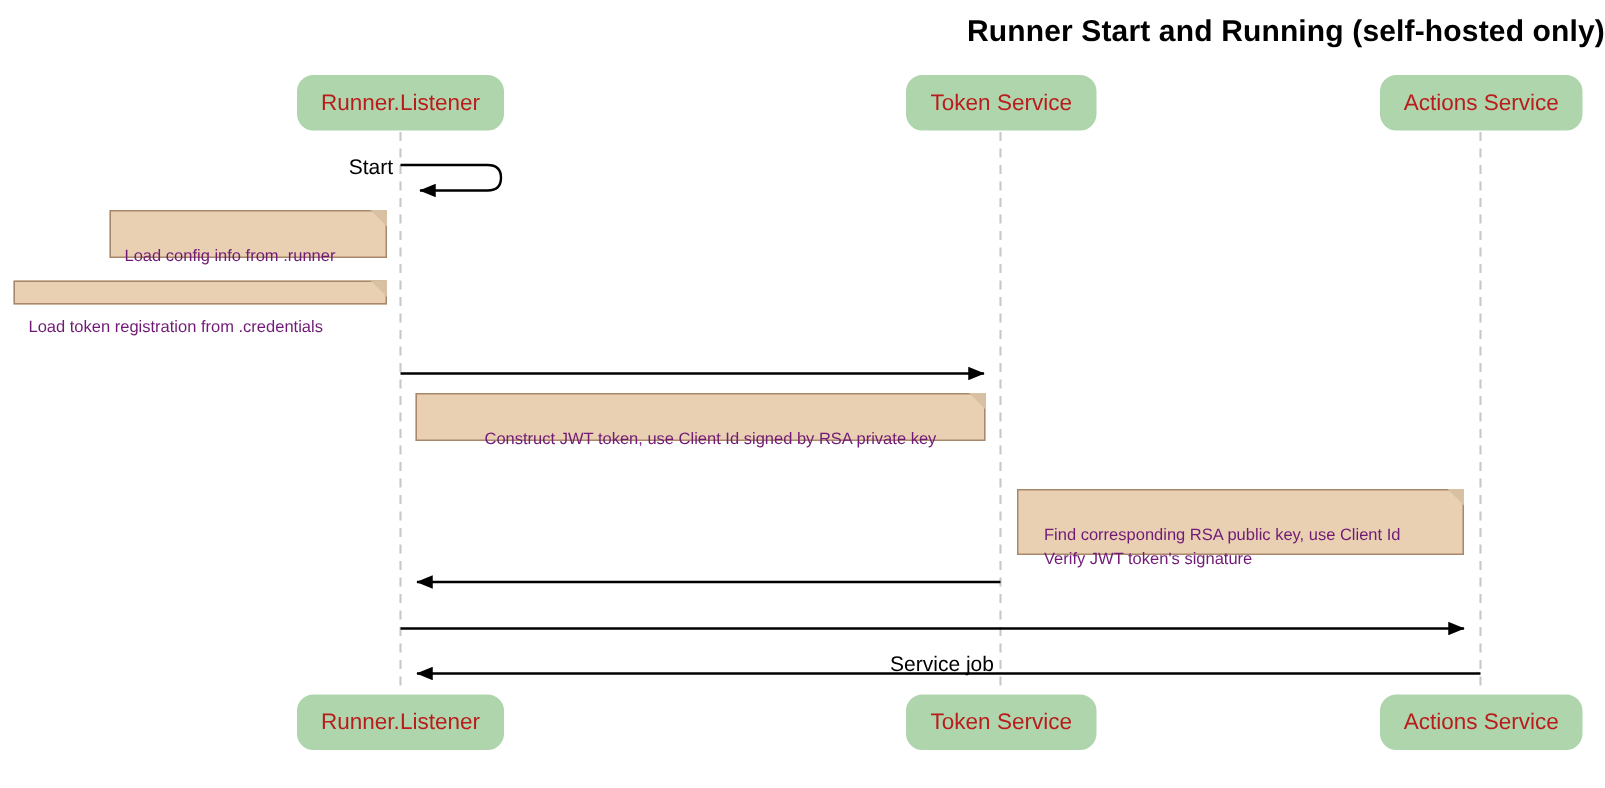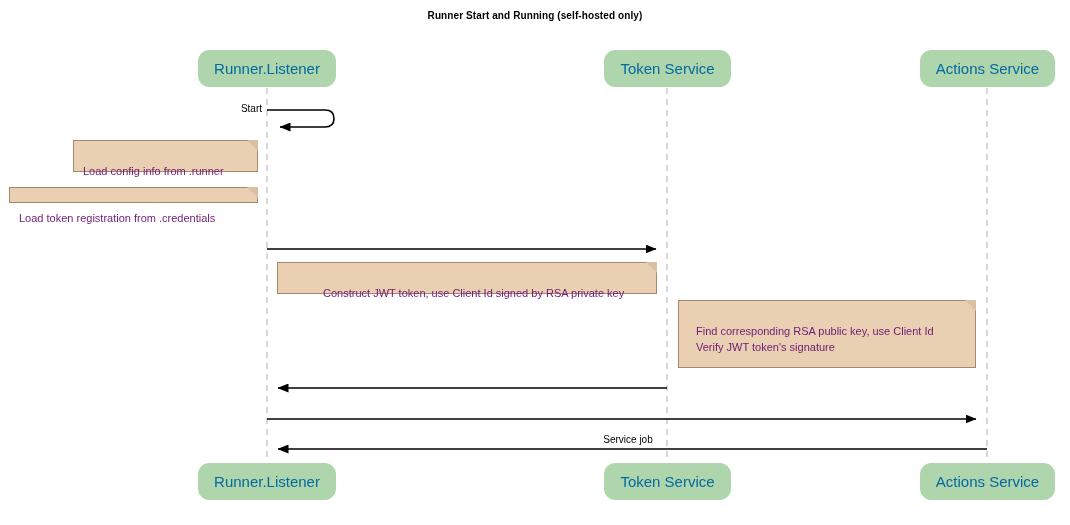--- a/index.html
+++ b/index.html
@@ -24,37 +24,37 @@
     left: 0;
     top: 0;
     width: 1070px;
     height: 525px;
   }
   .diagram-title {
     position: absolute;
     left: 0;
     top: 10px;
     width: 1070px;
-    text-align: center;
-    font-size: 10px;
+    text-align: right;
+    font-size: 20px;
     font-weight: bold;
     color: #000000;
     letter-spacing: 0.1px;
   }
   
   .participant {
     position: absolute;
     box-sizing: border-box;
     background: #aed5ab;
     border: 1px solid #aed5ab;
     border-radius: 11px;
     display: flex;
     align-items: center;
     justify-content: center;
-    color: #0369a1;
+    color: #b91c1c;
     font-size: 15px;
     font-weight: normal;
     white-space: nowrap;
   }
   
   .note {
     position: absolute;
     box-sizing: border-box;
     background: #e9d0b3;
     border: 1px solid #a8876b;
@@ -69,21 +69,21 @@
     right: -1px;
     top: -1px;
     width: 0;
     height: 0;
     border-left: 11px solid transparent;
     border-top: 11px solid #d8c0a2;
   }
   
   .msg-label {
     position: absolute;
-    font-size: 10px;
+    font-size: 14px;
     color: #000000;
     white-space: nowrap;
     text-align: center;
   }
   .msg-label.centered {
     transform: translateX(-50%);
   }
   .msg-label.right-aligned {
     transform: translateX(-100%);
   }
@@ -171,19 +171,19 @@
   <div class="note" style="left:9px; top:187px; width:249px; height:16px;">
     <span>Load token registration from .credentials</span>
     <span class="note-fold"></span>
   </div>
 
   <div class="note" style="left:277px; top:262px; width:380px; height:32px;padding-left:45px;">
     <span>Construct JWT token, use Client Id signed by RSA private key</span>
     <span class="note-fold"></span>
   </div>
 
-  <div class="note" style="left:678px; top:300px; width:298px; height:68px;padding-left:17px;">
+  <div class="note" style="left:678px; top:326px; width:298px; height:44px;padding-left:17px;">
     <span>Find corresponding RSA public key, use Client Id
 Verify JWT token's signature</span>
     <span class="note-fold"></span>
   </div>
 
 </div>
 
 </body></html>

